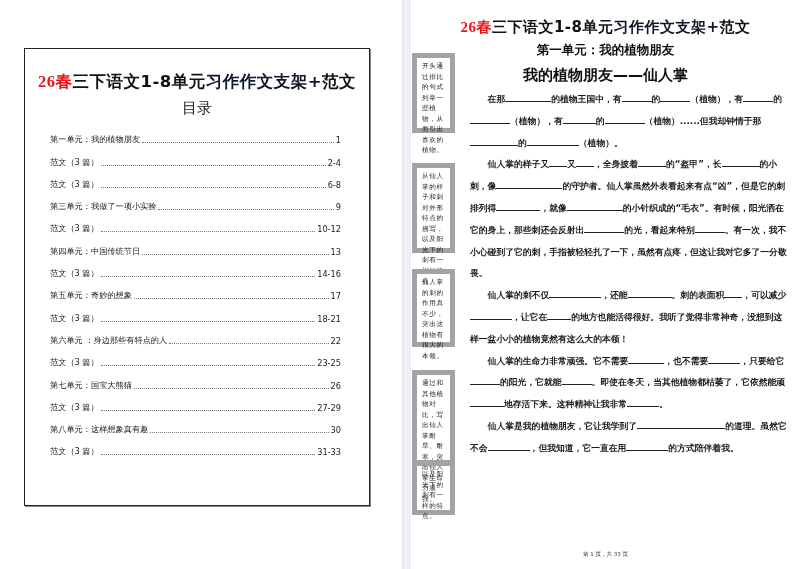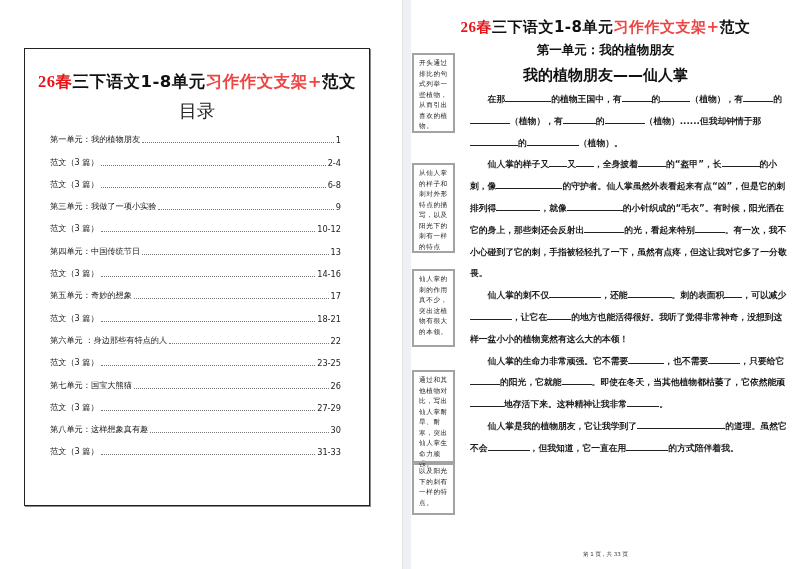--- a/index.html
+++ b/index.html
@@ -6,34 +6,34 @@
   body{width:800px;height:569px;background:#ffffff;position:relative;overflow:hidden;
        font-family:"DejaVu Sans","Liberation Sans",sans-serif;color:#111;}
   .page-left{position:absolute;left:0;top:0;width:402px;height:569px;background:#fff;}
   .gutter{position:absolute;left:402px;top:0;width:8px;height:569px;background:#eef0f4;border-left:1px solid #e2e4e8;border-right:1px solid #e2e4e8;}
   .page-right{position:absolute;left:411px;top:0;width:389px;height:569px;background:#fff;}
 
   .toc-box{position:absolute;left:24px;top:48px;width:344px;height:456px;border:1.5px solid #222;box-shadow:1px 1px 0 #888;}
   .doc-title{position:absolute;left:0;right:0;text-align:center;font-weight:bold;white-space:nowrap;letter-spacing:0.5px;}
   .t-red{color:#e8161b;font-family:Liberation Serif, serif;}
   .t-black{color:#111;}
-  .t-blue{color:#ef4444;}
+  .t-blue{color:#0f172a;}
   .toc-box .doc-title{top:22px;font-size:16.5px;}
-  .toc-heading{position:absolute;left:0;right:0;top:50px;text-align:center;font-size:18px;color:#222;}
+  .toc-heading{position:absolute;left:0;right:0;top:50px;text-align:center;font-size:15px;color:#222;}
   .toc-list{position:absolute;left:25px;right:28px;top:74px;}
   .toc-row{display:flex;align-items:flex-end;height:22.3px;font-size:8.2px;color:#222;}
   .toc-label{white-space:nowrap;}
   .toc-dots{flex:1;border-bottom:1px dotted #777;margin:0 2px 2px 2px;height:0;}
   .toc-page{white-space:nowrap;}
 
   .page-right .doc-title{top:18px;font-size:15px;}
   .unit-title{position:absolute;left:0;right:0;top:42px;text-align:center;font-size:12.5px;font-weight:bold;}
   .essay-title{position:absolute;left:0;right:0;top:66px;text-align:center;font-size:15px;font-weight:bold;}
 
-  .note{position:absolute;left:1px;width:43px;border:2px solid #a3a3a3;font-size:6.6px;line-height:10.5px;padding:3px 3px 4px 5px;box-sizing:border-box;letter-spacing:0.6px;color:#222;}
+  .note{position:absolute;left:1px;width:43px;border:5px solid #a3a3a3;font-size:6.6px;line-height:10.5px;padding:3px 3px 4px 5px;box-sizing:border-box;letter-spacing:0.6px;color:#222;}
   .body-text{position:absolute;left:59px;right:12px;top:80px;font-size:8.8px;font-weight:bold;line-height:21.8px;color:#1b1b1b;margin-top:9px;}
   .para{margin:0;text-indent:2em;}
   .blank{display:inline-block;border-bottom:1px solid #222;height:8px;vertical-align:baseline;}
   .footer{position:absolute;left:0;right:0;top:551px;text-align:center;font-size:5.5px;color:#333;}
 </style>
 </head>
 <body>
 
 <div class="page-left">
   <div class="toc-box">

